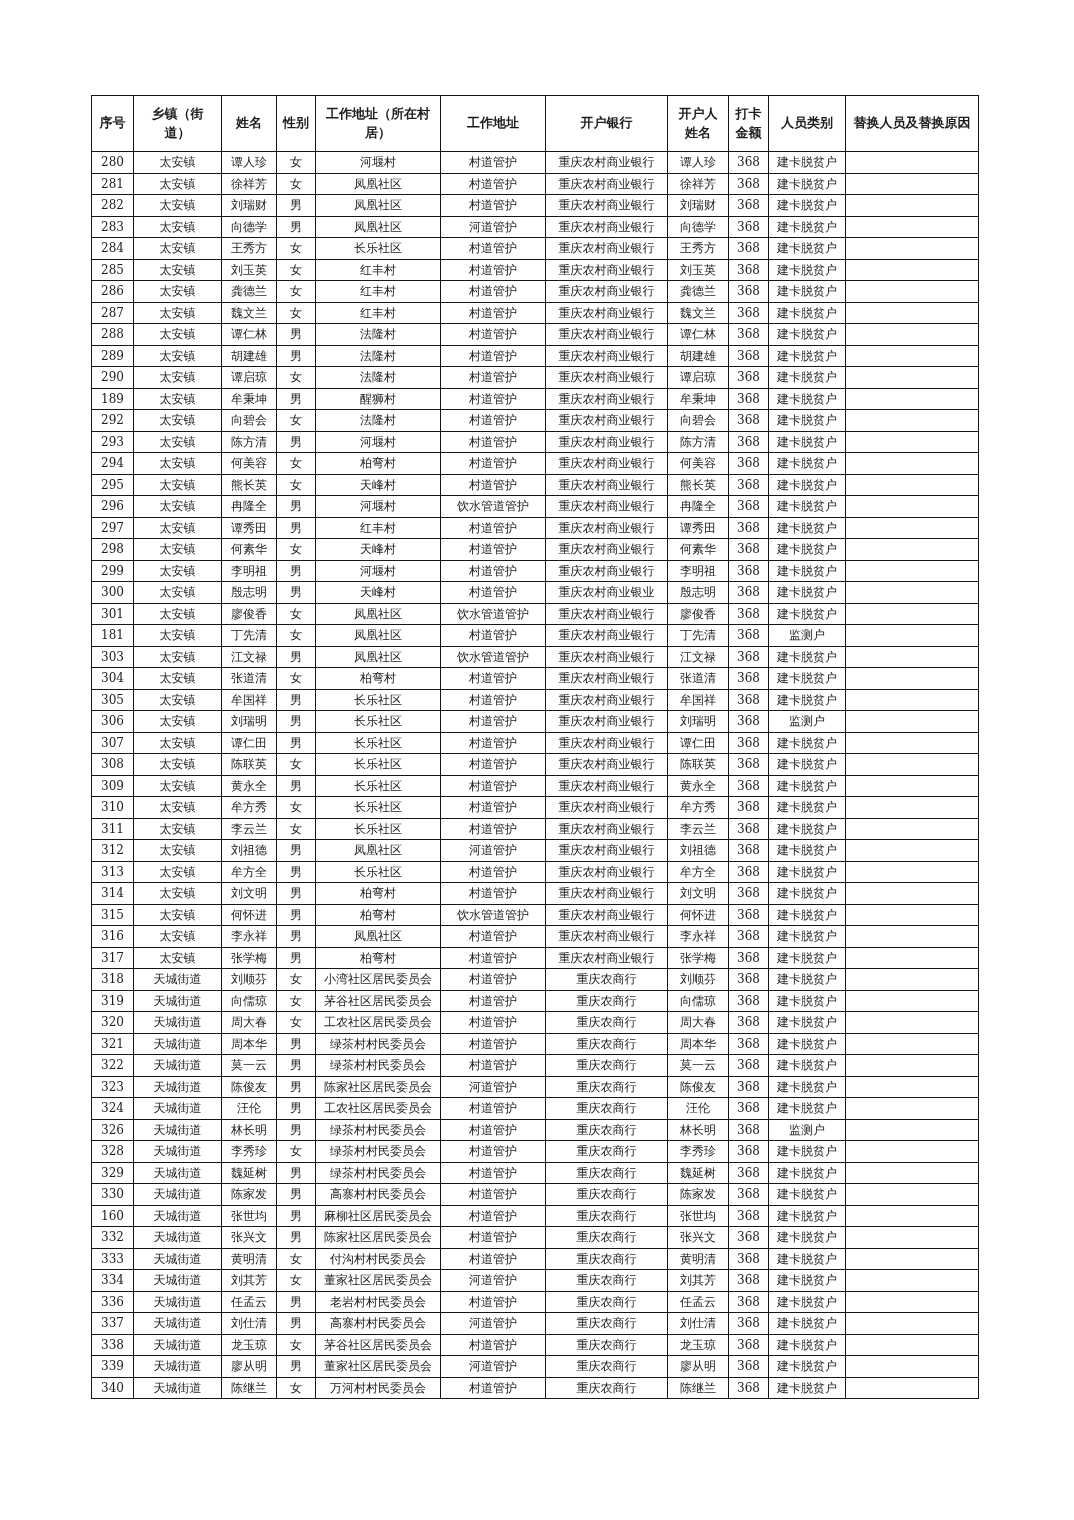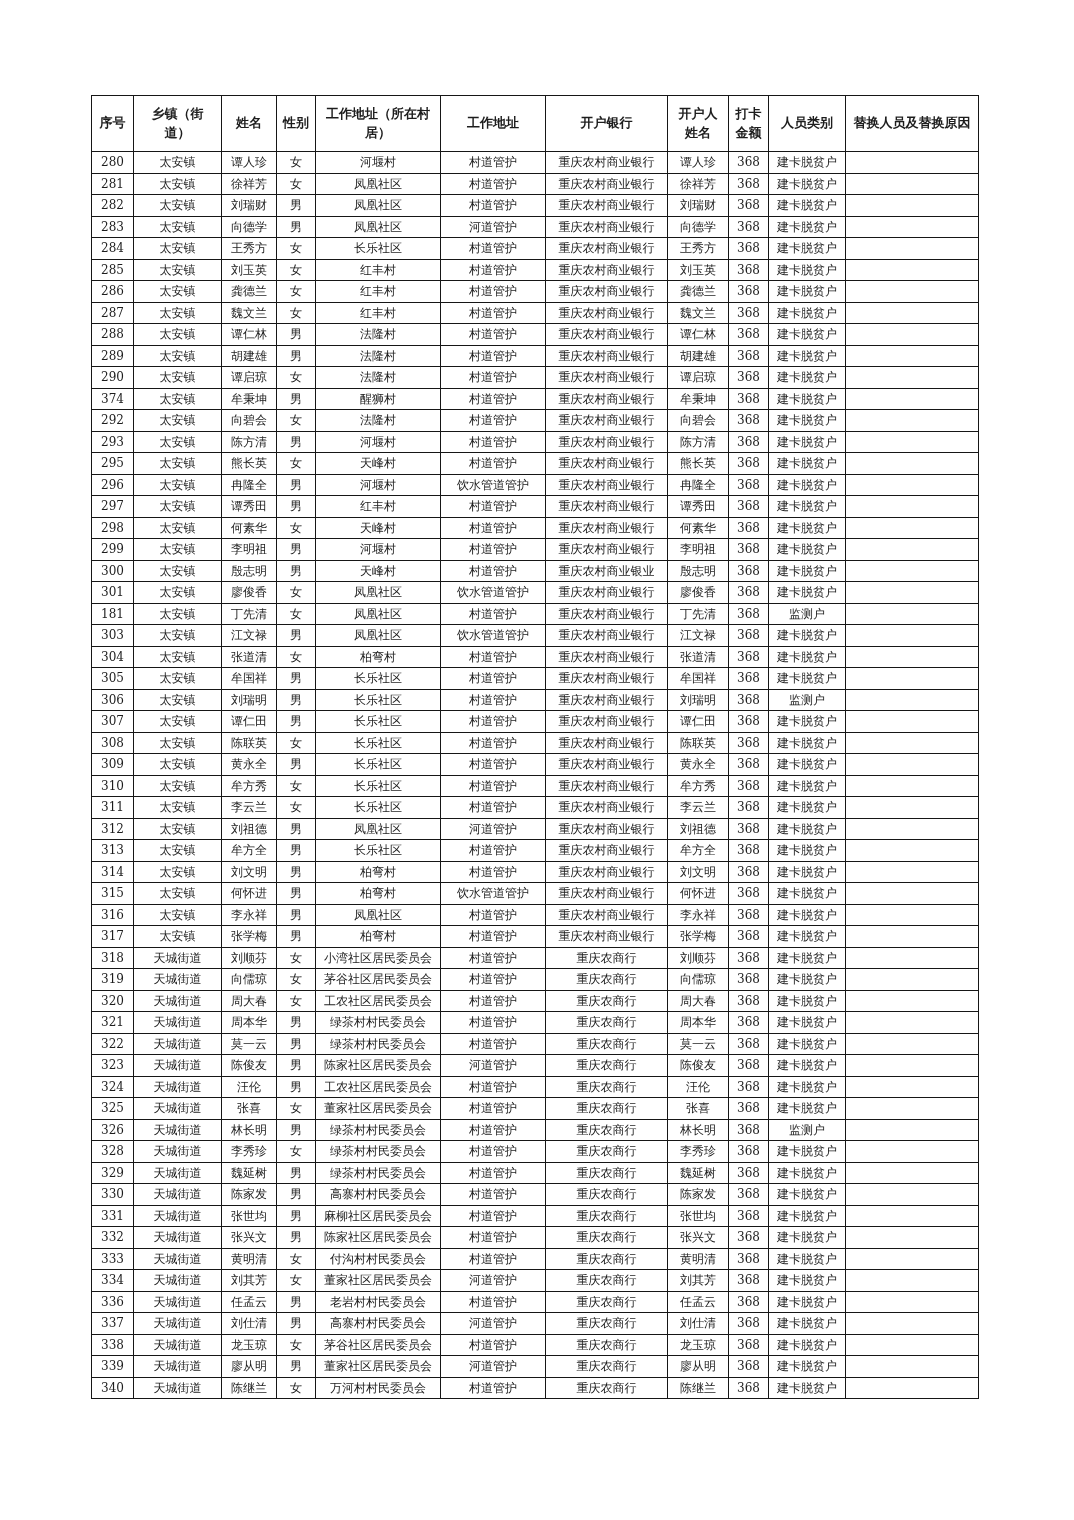--- a/index.html
+++ b/index.html
@@ -203,21 +203,21 @@
           <td>女</td>
           <td>法隆村</td>
           <td>村道管护</td>
           <td>重庆农村商业银行</td>
           <td>谭启琼</td>
           <td>368</td>
           <td>建卡脱贫户</td>
           <td></td>
         </tr>
         <tr>
-          <td>374</td>
+          <td>189</td>
           <td>太安镇</td>
           <td>牟秉坤</td>
           <td>男</td>
           <td>醒狮村</td>
           <td>村道管护</td>
           <td>重庆农村商业银行</td>
           <td>牟秉坤</td>
           <td>368</td>
           <td>建卡脱贫户</td>
           <td></td>
@@ -237,20 +237,33 @@
         </tr>
         <tr>
           <td>293</td>
           <td>太安镇</td>
           <td>陈方清</td>
           <td>男</td>
           <td>河堰村</td>
           <td>村道管护</td>
           <td>重庆农村商业银行</td>
           <td>陈方清</td>
+          <td>368</td>
+          <td>建卡脱贫户</td>
+          <td></td>
+        </tr>
+        <tr>
+          <td>294</td>
+          <td>太安镇</td>
+          <td>何美容</td>
+          <td>女</td>
+          <td>柏弯村</td>
+          <td>村道管护</td>
+          <td>重庆农村商业银行</td>
+          <td>何美容</td>
           <td>368</td>
           <td>建卡脱贫户</td>
           <td></td>
         </tr>
         <tr>
           <td>295</td>
           <td>太安镇</td>
           <td>熊长英</td>
           <td>女</td>
           <td>天峰村</td>
@@ -632,33 +645,20 @@
           <td>男</td>
           <td>工农社区居民委员会</td>
           <td>村道管护</td>
           <td>重庆农商行</td>
           <td>汪伦</td>
           <td>368</td>
           <td>建卡脱贫户</td>
           <td></td>
         </tr>
         <tr>
-          <td>325</td>
-          <td>天城街道</td>
-          <td>张喜</td>
-          <td>女</td>
-          <td>董家社区居民委员会</td>
-          <td>村道管护</td>
-          <td>重庆农商行</td>
-          <td>张喜</td>
-          <td>368</td>
-          <td>建卡脱贫户</td>
-          <td></td>
-        </tr>
-        <tr>
           <td>326</td>
           <td>天城街道</td>
           <td>林长明</td>
           <td>男</td>
           <td>绿茶村村民委员会</td>
           <td>村道管护</td>
           <td>重庆农商行</td>
           <td>林长明</td>
           <td>368</td>
           <td>监测户</td>
@@ -697,21 +697,21 @@
           <td>男</td>
           <td>高寨村村民委员会</td>
           <td>村道管护</td>
           <td>重庆农商行</td>
           <td>陈家发</td>
           <td>368</td>
           <td>建卡脱贫户</td>
           <td></td>
         </tr>
         <tr>
-          <td>331</td>
+          <td>160</td>
           <td>天城街道</td>
           <td>张世均</td>
           <td>男</td>
           <td>麻柳社区居民委员会</td>
           <td>村道管护</td>
           <td>重庆农商行</td>
           <td>张世均</td>
           <td>368</td>
           <td>建卡脱贫户</td>
           <td></td>

